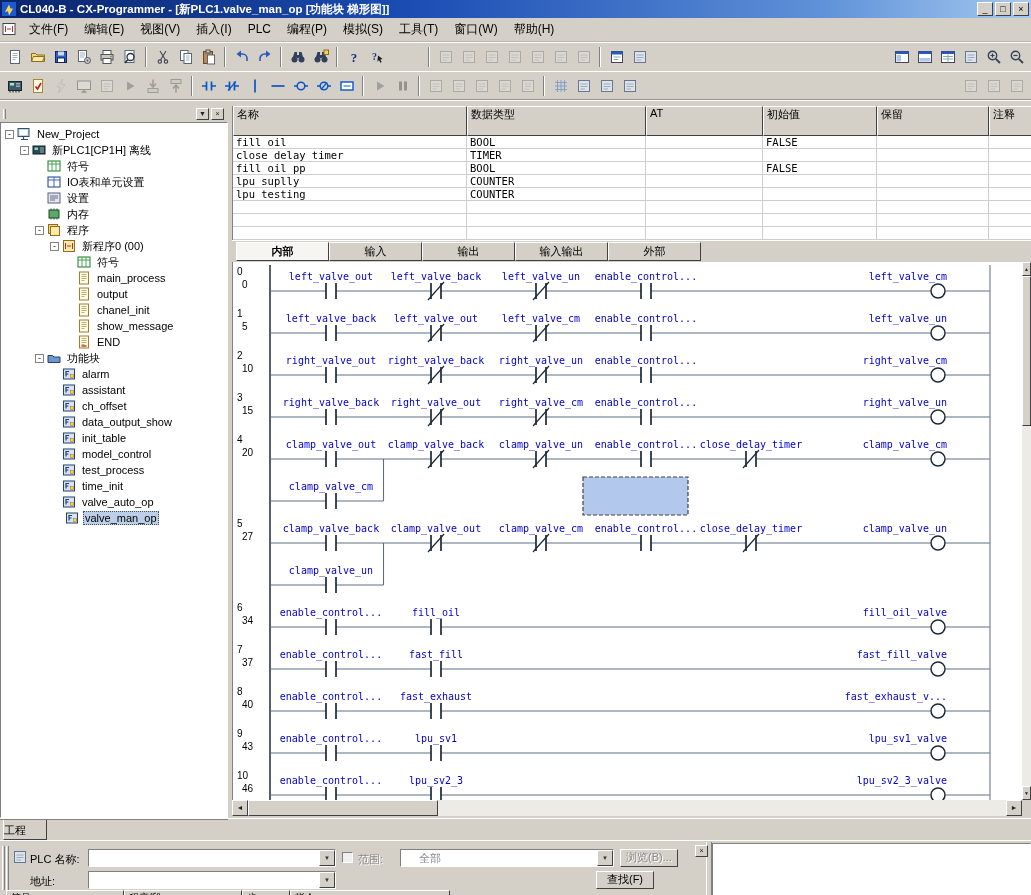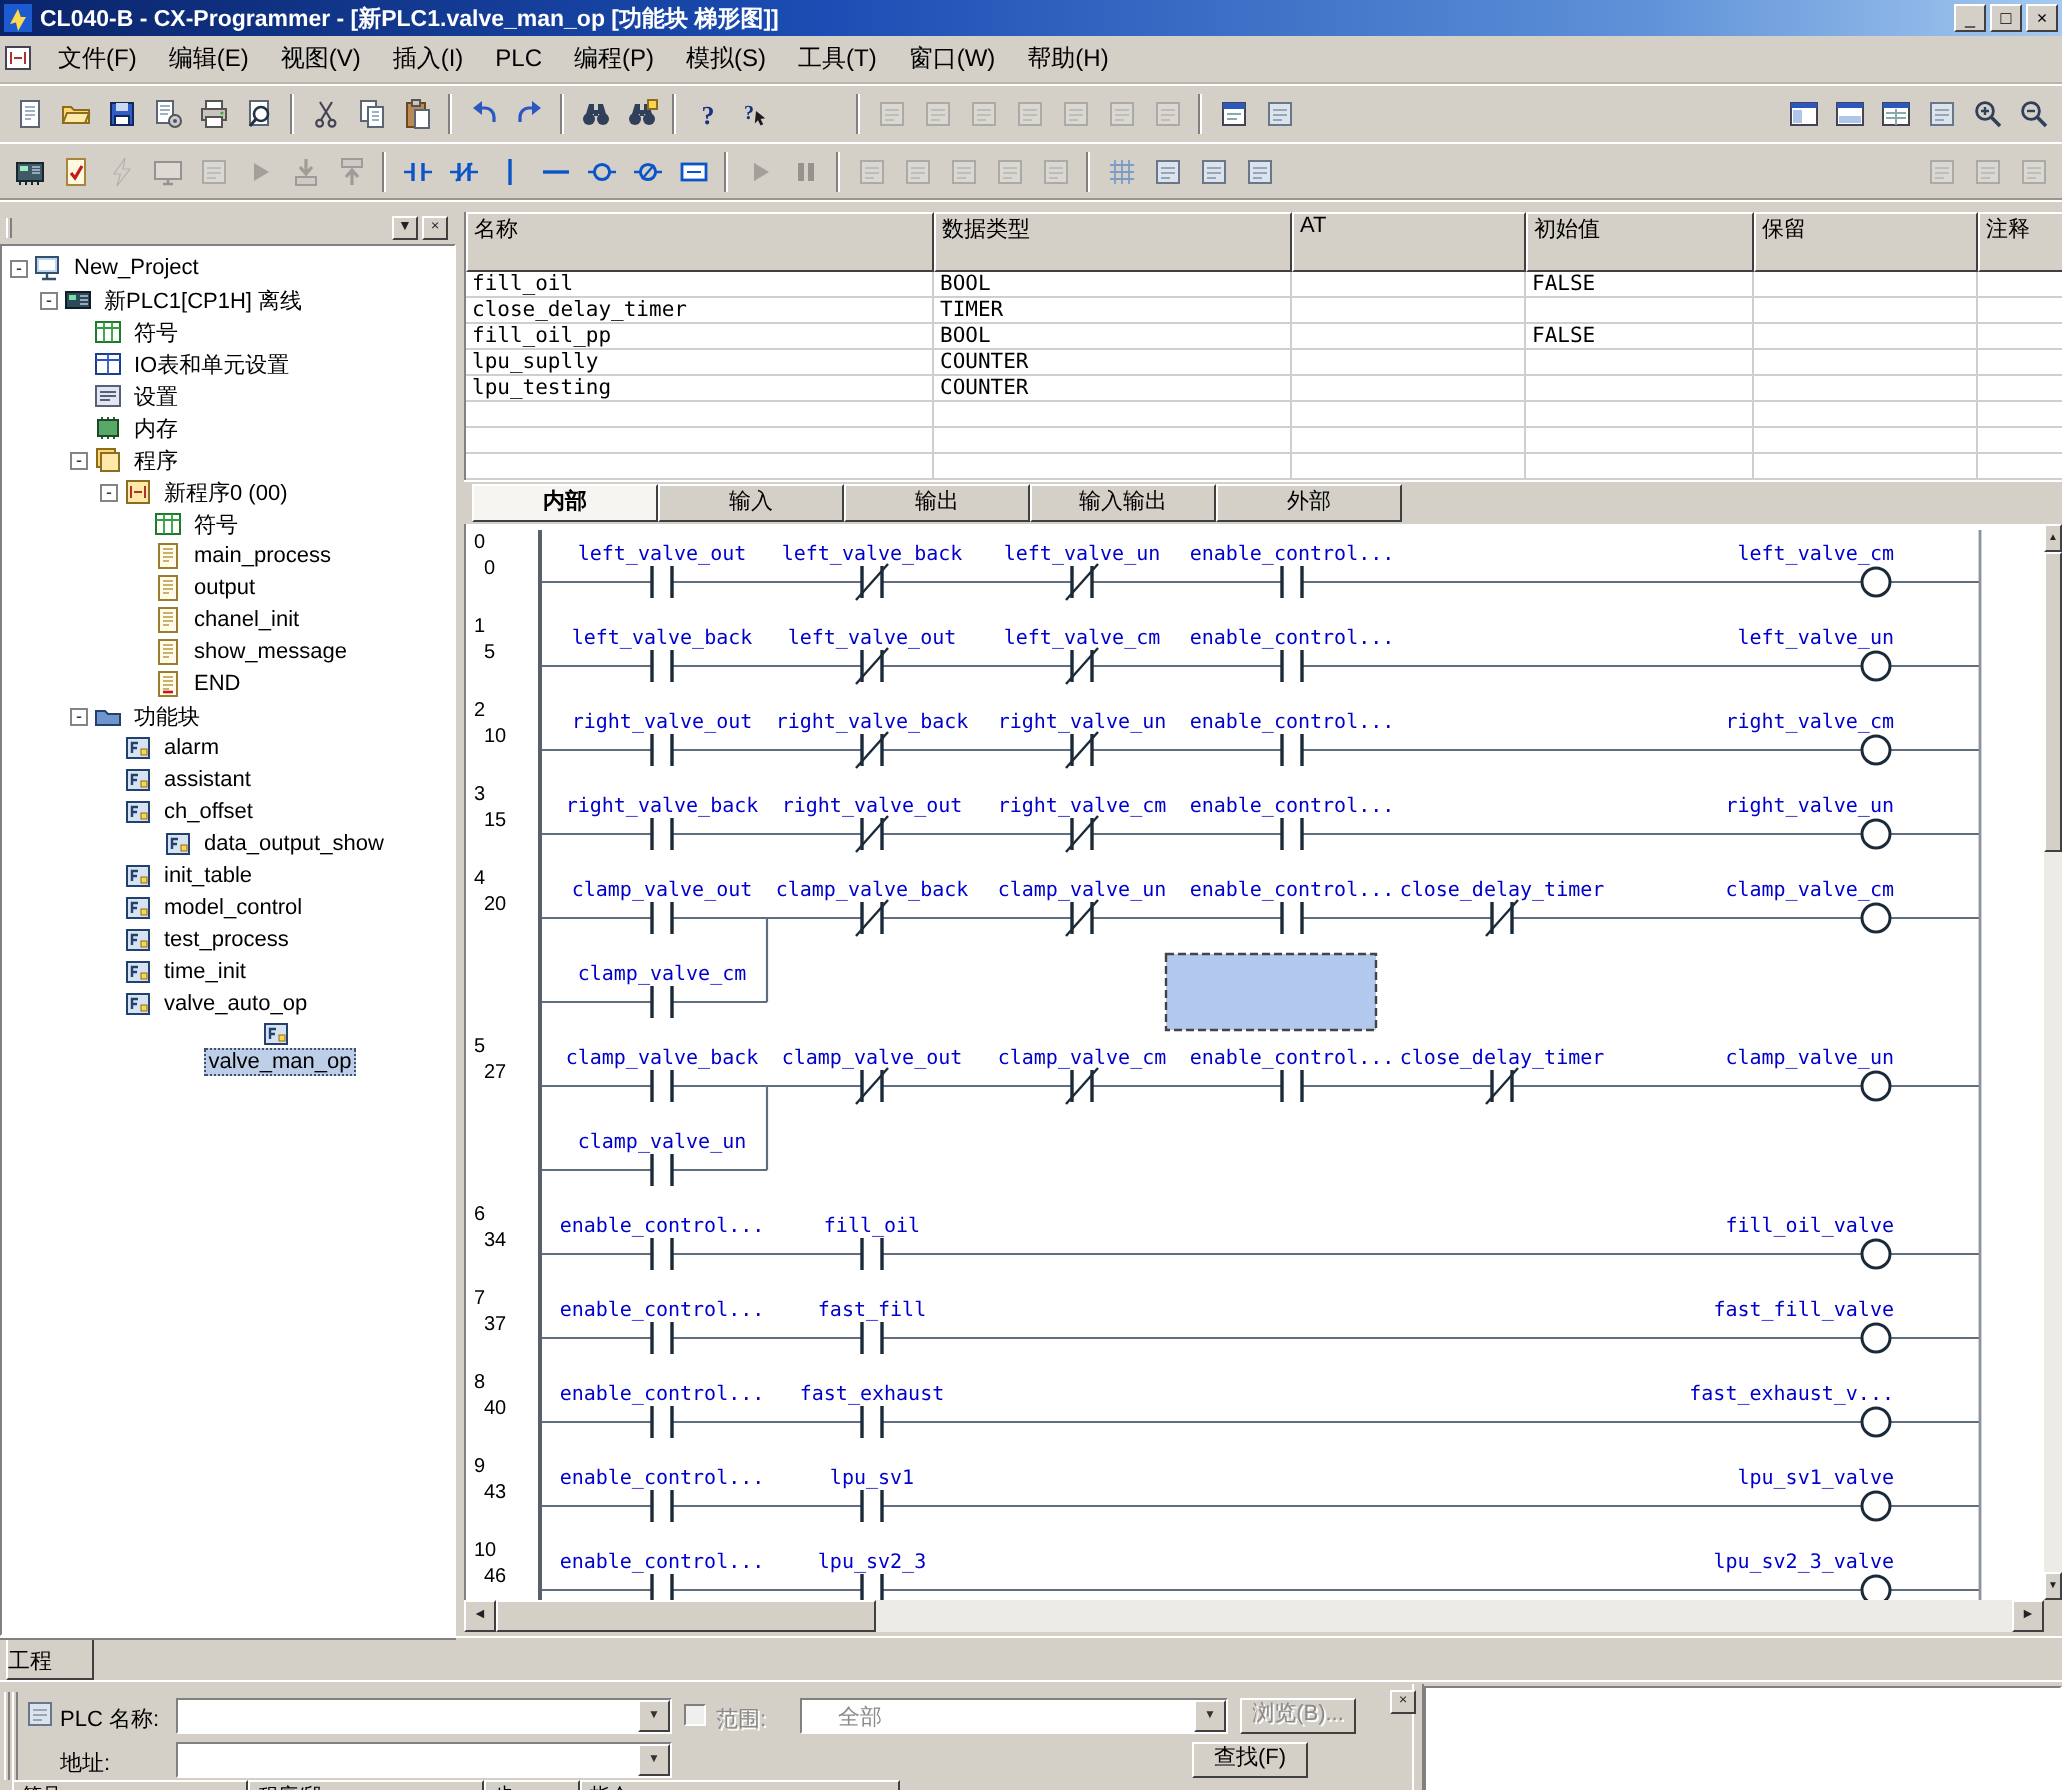--- a/index.html
+++ b/index.html
@@ -735,21 +735,21 @@
         <span class="texp-sp"></span>
         <span class="ticon">
           <svg width="14" height="14" viewBox="0 0 14 14">
             <rect x="1.5" y="2" width="11" height="10" fill="#d6e4f2" stroke="#24406e"></rect>
             <path d="M4 9.5v-5h3M4 7h2.5" stroke="#24406e" stroke-width="1.2" fill="none"></path>
             <rect x="8.5" y="7.5" width="3" height="3" fill="#ffd34d" stroke="#8a6d1f" stroke-width=".5"></rect>
           </svg>
         </span>
         <span class="tlabel">ch_offset</span>
       </div>
-      <div class="trow" style="padding-left: 69px;">
+      <div class="trow" style="padding-left: 49px;">
         <span class="texp-sp"></span>
         <span class="ticon">
           <svg width="14" height="14" viewBox="0 0 14 14">
             <rect x="1.5" y="2" width="11" height="10" fill="#d6e4f2" stroke="#24406e"></rect>
             <path d="M4 9.5v-5h3M4 7h2.5" stroke="#24406e" stroke-width="1.2" fill="none"></path>
             <rect x="8.5" y="7.5" width="3" height="3" fill="#ffd34d" stroke="#8a6d1f" stroke-width=".5"></rect>
           </svg>
         </span>
         <span class="tlabel">data_output_show</span>
       </div>
@@ -801,21 +801,21 @@
         <span class="texp-sp"></span>
         <span class="ticon">
           <svg width="14" height="14" viewBox="0 0 14 14">
             <rect x="1.5" y="2" width="11" height="10" fill="#d6e4f2" stroke="#24406e"></rect>
             <path d="M4 9.5v-5h3M4 7h2.5" stroke="#24406e" stroke-width="1.2" fill="none"></path>
             <rect x="8.5" y="7.5" width="3" height="3" fill="#ffd34d" stroke="#8a6d1f" stroke-width=".5"></rect>
           </svg>
         </span>
         <span class="tlabel">valve_auto_op</span>
       </div>
-      <div class="trow sel" style="padding-left: 52px; flex-direction: column;">
+      <div class="trow sel" style="padding-left: 52px;">
         <span class="texp-sp"></span>
         <span class="ticon">
           <svg width="14" height="14" viewBox="0 0 14 14">
             <rect x="1.5" y="2" width="11" height="10" fill="#d6e4f2" stroke="#24406e"></rect>
             <path d="M4 9.5v-5h3M4 7h2.5" stroke="#24406e" stroke-width="1.2" fill="none"></path>
             <rect x="8.5" y="7.5" width="3" height="3" fill="#ffd34d" stroke="#8a6d1f" stroke-width=".5"></rect>
           </svg>
         </span>
         <span class="tlabel">valve_man_op</span>
       </div>

